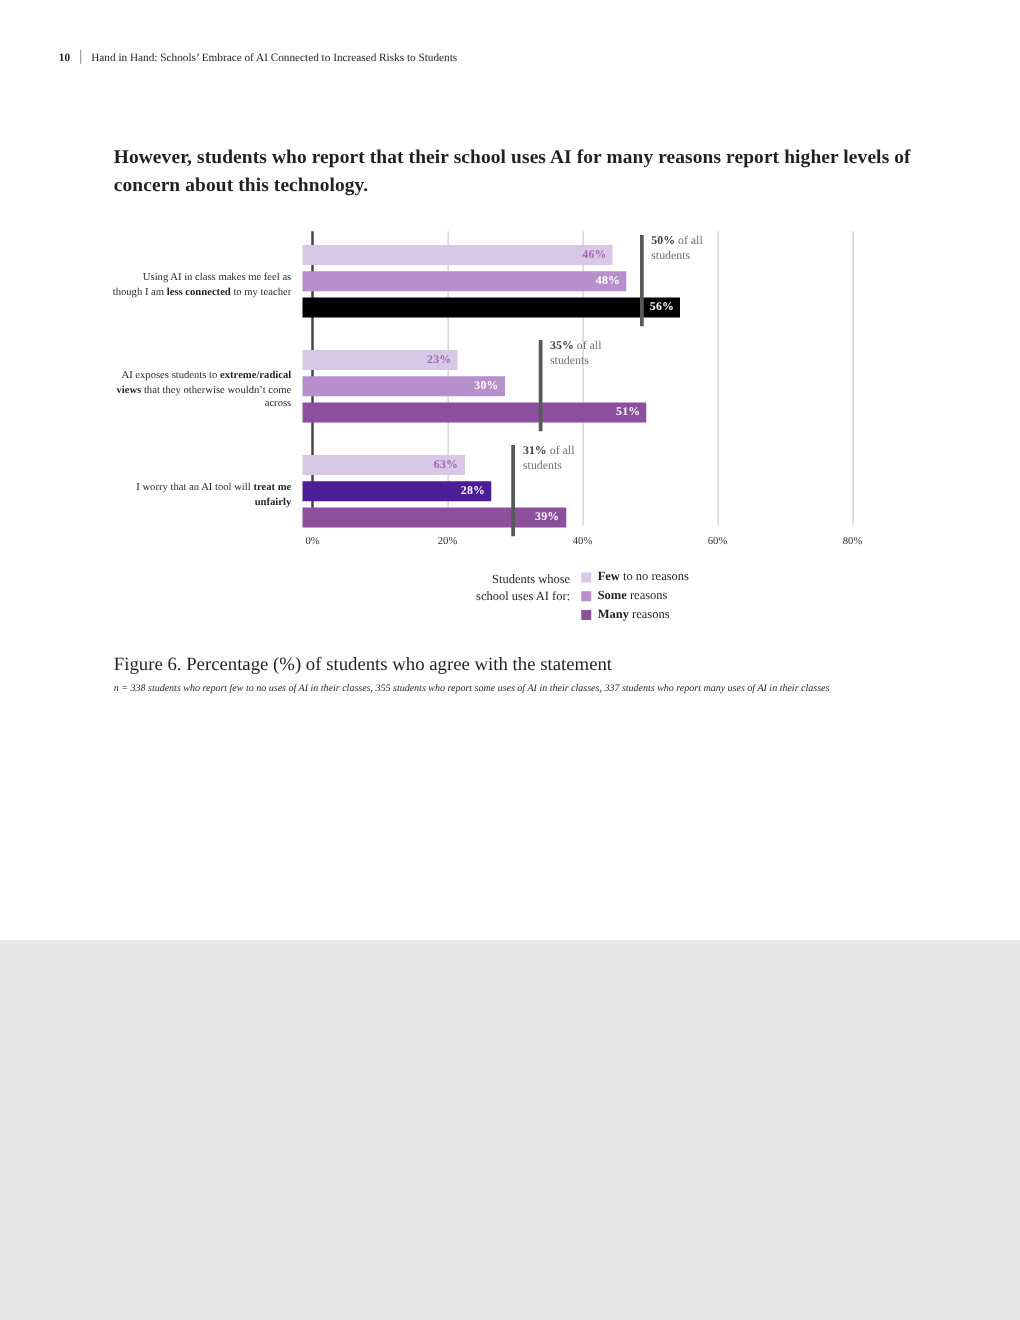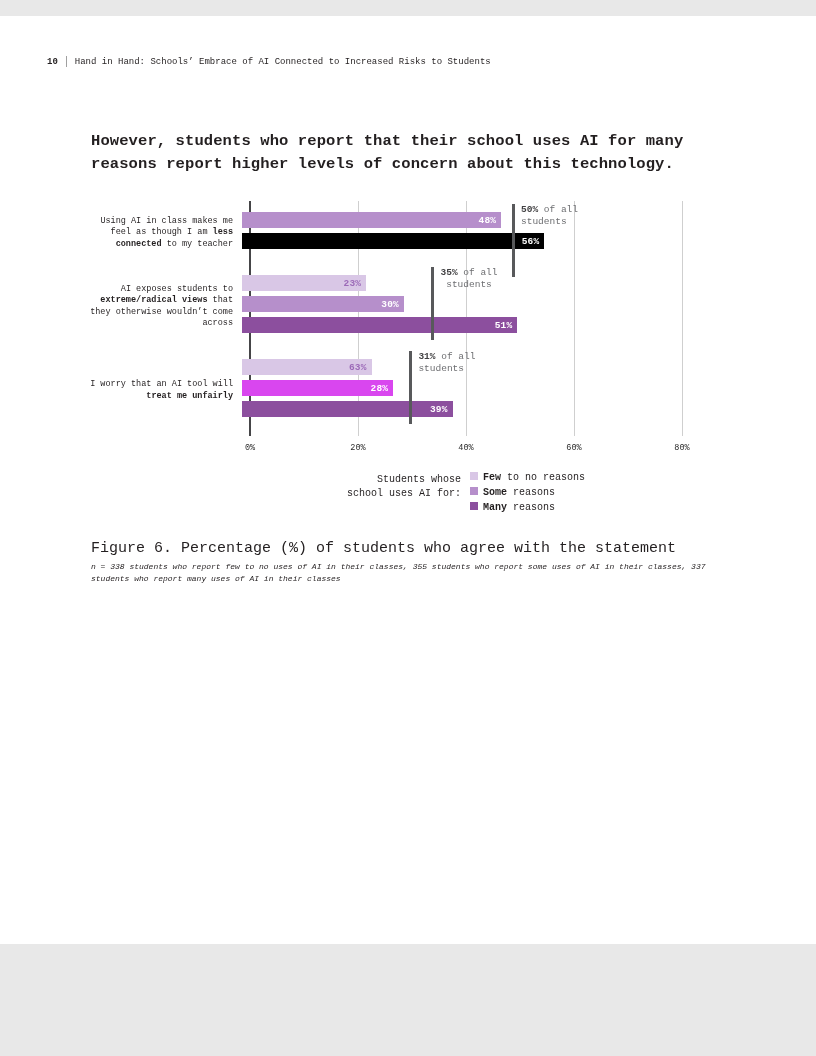--- a/index.html
+++ b/index.html
@@ -1,22 +1,22 @@
 <!DOCTYPE html>
 <html><head>
 <meta charset="utf-8">
 <style>
   * { box-sizing: border-box; }
   html, body { margin: 0; padding: 0; background: #e8e8e8; }
   .page {
     position: relative;
-    width: 816px; height: 928px;
-    margin: 16px auto;
+    width: 816px; height: 752px;
+    margin: 0 auto;
     background: #ffffff;
-    font-family: Liberation Mono, monospace;
+    font-family: Liberation Serif, serif;
     color: #231f20;
     overflow: hidden;
   }
 
   
   .header { position: absolute; left: 47px; top: 40px; display: flex; align-items: center; font-size: 9px; }
   .header .pagenum { font-weight: bold; }
   .header .divider { width: 1px; height: 11px; background: #a0a0a0; margin: 0 8px; }
 
   
@@ -41,21 +41,21 @@
   .ann-text { position: absolute; top: -8px; width: 58px; font-size: 9.5px; line-height: 1.25; color: #6d6e71; }
   .ann-text b { color: #414042; }
 
   #tick-row { position: absolute; left: 250px; top: 427px; width: 432px; height: 12px; font-size: 8.5px; color: #2b2b2b; }
   .tick { position: absolute; transform: translateX(-50%); }
 
   
   .legend { position: absolute; left: 250px; top: 456px; width: 432px; display: flex; justify-content: center; align-items: flex-start; }
   .legend-title { text-align: right; font-size: 10px; line-height: 1.35; margin-right: 9px; padding-top: 1px; }
   .legend-items { display: flex; flex-direction: column; gap: 4px; }
-  .legend-item { display: flex; font-size: 10px; line-height: 1.1; }
+  .legend-item { display: flex; align-items: center; font-size: 10px; line-height: 1.1; }
   .legend-swatch { width: 8px; height: 8px; margin-right: 5px; flex: 0 0 auto; }
 
   
   .caption { position: absolute; left: 91px; top: 524px; font-size: 15px; }
   .footnote { position: absolute; left: 91px; top: 545px; width: 628px; font-size: 8px; font-style: italic; line-height: 1.45; }
 </style>
 </head>
 <body>
 
 <div class="page">
@@ -72,20 +72,25 @@
       <div class="gridline axis" style="left: 0%;"></div>
       <div class="gridline" style="left: 25%;"></div>
       <div class="gridline" style="left: 50%;"></div>
       <div class="gridline" style="left: 75%;"></div>
       <div class="gridline" style="left: 100%;"></div>
     </div>
   <div id="groups">
       <div class="group">
         <div class="group-label"><span>Using AI in class makes me feel as though I am </span><b>less connected</b><span> to my teacher</span></div>
         <div class="group-bars">
+          <div class="bar-row">
+            <div class="bar" style="width: 57.5%; background: rgb(217, 199, 230);">
+              <span class="value-label" style="color: rgb(156, 106, 184);">46%</span>
+            </div>
+          </div>
           <div class="bar-row">
             <div class="bar" style="width: 60%; background: rgb(182, 143, 203);">
               <span class="value-label" style="color: rgb(255, 255, 255);">48%</span>
             </div>
           </div>
           <div class="bar-row">
             <div class="bar" style="width: 70%; background: #000000;">
               <span class="value-label" style="color: rgb(255, 255, 255);">56%</span>
             </div>
           </div>
@@ -105,33 +110,33 @@
             <div class="bar" style="width: 37.5%; background: rgb(182, 143, 203);">
               <span class="value-label" style="color: rgb(255, 255, 255);">30%</span>
             </div>
           </div>
           <div class="bar-row">
             <div class="bar" style="width: 63.75%; background: rgb(140, 79, 158);">
               <span class="value-label" style="color: rgb(255, 255, 255); padding-left: 14px;">51%</span>
             </div>
           </div>
           <div class="ann-line" style="left: 43.75%; background: rgb(88, 89, 91);"></div>
-          <div class="ann-text" style="left: calc(43.75% + 9px); text-align: center;"><b>35%</b> of all students</div>
+          <div class="ann-text" style="left: calc(43.75% + 9px);"><b>35%</b> of all students</div>
         </div>
       </div>
       <div class="group">
         <div class="group-label"><span>I worry that an AI tool will </span><b>treat me unfairly</b></div>
         <div class="group-bars">
           <div class="bar-row">
             <div class="bar" style="width: 30%; background: rgb(217, 199, 230);">
               <span class="value-label" style="color: rgb(156, 106, 184);">63%</span>
             </div>
           </div>
           <div class="bar-row">
-            <div class="bar" style="width: 35%; background: #d946ef;">
+            <div class="bar" style="width: 35%; background: #4c1d95;">
               <span class="value-label" style="color: rgb(255, 255, 255);">28%</span>
             </div>
           </div>
           <div class="bar-row">
             <div class="bar" style="width: 48.75%; background: rgb(140, 79, 158);">
               <span class="value-label" style="color: rgb(255, 255, 255);">39%</span>
             </div>
           </div>
           <div class="ann-line" style="left: 38.75%; background: rgb(88, 89, 91);"></div>
           <div class="ann-text" style="left: calc(38.75% + 9px);"><b>31%</b> of all students</div>

